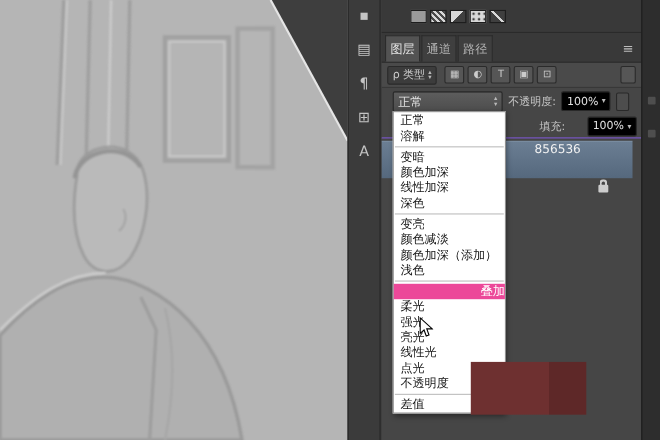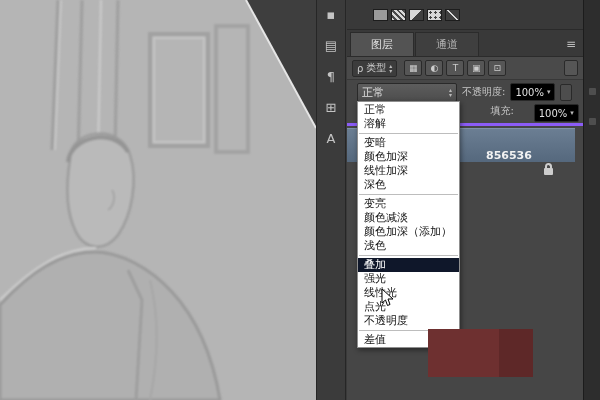--- a/index.html
+++ b/index.html
@@ -23,21 +23,21 @@
               align-items:center;padding-left:26px;gap:3px;box-sizing:border-box;}
   .swatch{width:15px;height:12px;border:1px solid #1d1d1d;box-sizing:border-box;}
   .sw0{background:#9a9a9a;}
   .sw1{background:repeating-linear-gradient(45deg,#d8d8d8 0 2px,#4a4a4a 2px 4px);}
   .sw2{background:linear-gradient(135deg,#d8d8d8 50%,#3f3f3f 50%);}
   .sw3{background-color:#d8d8d8;background-image:radial-gradient(#3f3f3f 35%,rgba(0,0,0,0) 38%);background-size:5px 5px;}
   .sw4{background:linear-gradient(45deg,#3f3f3f 44%,#d8d8d8 44% 56%,#3f3f3f 56%);}
 
   .tabs-row{height:27px;background:#393939;display:flex;align-items:flex-end;padding:0 3px;
             position:relative;border-bottom:1px solid #2b2b2b;box-sizing:border-box;}
-  .tab{padding:4px 20px;font-size:11px;color:#b2b2b2;background:#3f3f3f;border:1px solid #2b2b2b;
+  .tab{padding:4px 4px;font-size:11px;color:#b2b2b2;background:#3f3f3f;border:1px solid #2b2b2b;
        border-bottom:none;margin-right:1px;cursor:default;margin-top:40px;}
   .tab.active{background:#535353;color:#e3e3e3;}
   .panel-menu{position:absolute;right:7px;top:8px;color:#bdbdbd;font-size:12px;line-height:12px;}
 
   .filter-row{height:23px;background:#4a4a4a;display:flex;align-items:center;gap:3px;
               padding:0 5px;border-bottom:1px solid #383838;box-sizing:border-box;}
   .type-box{display:flex;align-items:center;gap:3px;background:#3c3c3c;border:1px solid #2a2a2a;
             border-radius:2px;padding:0 4px;font-size:10px;color:#cccccc;height:17px;box-sizing:border-box;}
   .spin{display:flex;flex-direction:column;justify-content:center;font-size:6px;line-height:5px;color:#b9b9b9;}
   .filter-icons{display:flex;gap:3px;margin-left:4px;}
@@ -49,42 +49,42 @@
   .blend-row{height:24px;display:flex;align-items:center;gap:5px;padding:0 5px 0 10px;box-sizing:border-box;}
   .blend-select{width:100px;height:19px;background:linear-gradient(#5d5d5d,#4d4d4d);border:1px solid #292929;
                 border-radius:2px;display:flex;align-items:center;justify-content:space-between;
                 padding:0 4px;font-size:11px;color:#e0e0e0;box-sizing:border-box;}
   .small-label{font-size:10px;color:#c6c6c6;white-space:nowrap;}
   .value-box{height:18px;background:#000000;border:1px solid #292929;border-radius:2px;font-size:10px;
              color:#e0e0e0;display:flex;align-items:center;padding:0 4px;gap:3px;box-sizing:border-box;}
   .caret{font-size:7px;color:#b9b9b9;}
   .mini-box{width:12px;height:17px;background:#4d4d4d;border:1px solid #292929;border-radius:2px;box-sizing:border-box;}
 
-  .lock-row{height:22px;display:flex;gap:20px;padding:0 5px 0 10px;
-            border-bottom:3px solid #8b5cf6;box-sizing:border-box;}
+  .lock-row{height:22px;display:flex;align-items:center;gap:20px;padding:0 5px 0 10px;
+            border-bottom:1px solid #8b5cf6;box-sizing:border-box;}
   .lock-buttons{display:flex;gap:3px;}
   .lock-btn{width:14px;height:14px;background:#565656;border:1px solid #2c2c2c;border-radius:2px;box-sizing:border-box;}
   .fill-gap{margin-left:22px;}
 
   .layers-area{position:relative;height:274px;background:#464646;}
   .layer-row{position:absolute;left:0;top:2px;right:8px;height:34px;
              background:linear-gradient(#6b7e93,#55687d);border-top:1px solid #7e93a9;
-             display:flex;align-items:flex-end;padding-left:139px;box-sizing:border-box;
-             font-size:11px;color:#f2f2f2;font-weight:bold;}
+             display:flex;align-items:flex-start;padding-left:139px;box-sizing:border-box;
+             font-size:11px;color:#f2f2f2;}
   .layer-lock{position:absolute;left:197px;top:42px;}
   .lock-shape{width:9px;height:7px;background:#cdcdcd;border-radius:1px;position:relative;}
   .lock-shape::before{content:"";position:absolute;left:1px;top:-5px;width:7px;height:6px;
                       border:2px solid #cdcdcd;border-bottom:none;border-radius:4px 4px 0 0;box-sizing:border-box;}
 
   
   .dropdown{position:absolute;left:357px;top:101px;width:101px;background:#ffffff;
             border:1px solid #8f8f8f;box-shadow:1px 2px 5px rgba(0,0,0,.45);z-index:20;padding-top:1px;}
   .dd-item{height:14px;line-height:14px;font-size:11px;color:#141414;padding-left:6px;
            white-space:nowrap;overflow:hidden;cursor:default;}
-  .dd-item.selected{background:#0f172a;color:#ffffff;}
+  .dd-item.selected{background:#ec4899;color:#ffffff;text-align:right;}
   .dd-sep{height:1px;background:#bdbdbd;margin:2px 1px;}
 
   
   .cursor{position:absolute;left:381px;top:288px;z-index:40;}
   .watermark{position:absolute;left:428px;top:329px;width:105px;height:48px;z-index:30;
              background:linear-gradient(90deg,#6e3030 0%,#6e3030 68%,#5e2828 68%,#5e2828 100%);}
   .edge-strip{position:absolute;left:583px;top:0;width:17px;height:400px;background:#2d2d2d;
               border-left:1px solid #1c1c1c;box-sizing:border-box;}
   .edge-mark{position:absolute;left:5px;width:7px;height:7px;background:#4e4e4e;border-radius:1px;}
 </style>
@@ -137,20 +137,21 @@
         <div class="swatch sw0"></div>
         <div class="swatch sw1"></div>
         <div class="swatch sw2"></div>
         <div class="swatch sw3"></div>
         <div class="swatch sw4"></div>
       </div>
 
     <div class="tabs-row">
       <div class="tab active">图层</div>
         <div class="tab">通道</div>
+        <div class="tab">路径</div>
         <div class="panel-menu">≡</div>
     </div>
 
     <div class="filter-row">
       <div class="type-box">
         <span>ρ</span>
         <span>类型</span>
         <span class="spin">
           <span>▴</span>
             <span>▾</span>
@@ -214,21 +215,23 @@
       <div class="dd-item">颜色加深</div>
       <div class="dd-item">线性加深</div>
       <div class="dd-item">深色</div>
       <div class="dd-sep"></div>
       <div class="dd-item">变亮</div>
       <div class="dd-item">颜色减淡</div>
       <div class="dd-item">颜色加深（添加）</div>
       <div class="dd-item">浅色</div>
       <div class="dd-sep"></div>
       <div class="dd-item selected">叠加</div>
+      <div class="dd-item">柔光</div>
       <div class="dd-item">强光</div>
+      <div class="dd-item">亮光</div>
       <div class="dd-item">线性光</div>
       <div class="dd-item">点光</div>
       <div class="dd-item">不透明度</div>
       <div class="dd-sep"></div>
       <div class="dd-item">差值</div>
     </div>
 
   <div class="cursor">
     <svg width="13" height="19" viewBox="0 0 13 19">
       <polygon points="1,1 1,15 4.5,12 6.5,17.5 9,16.5 7,11 12,11" fill="#ffffff" stroke="#000000" stroke-width="1"></polygon>

